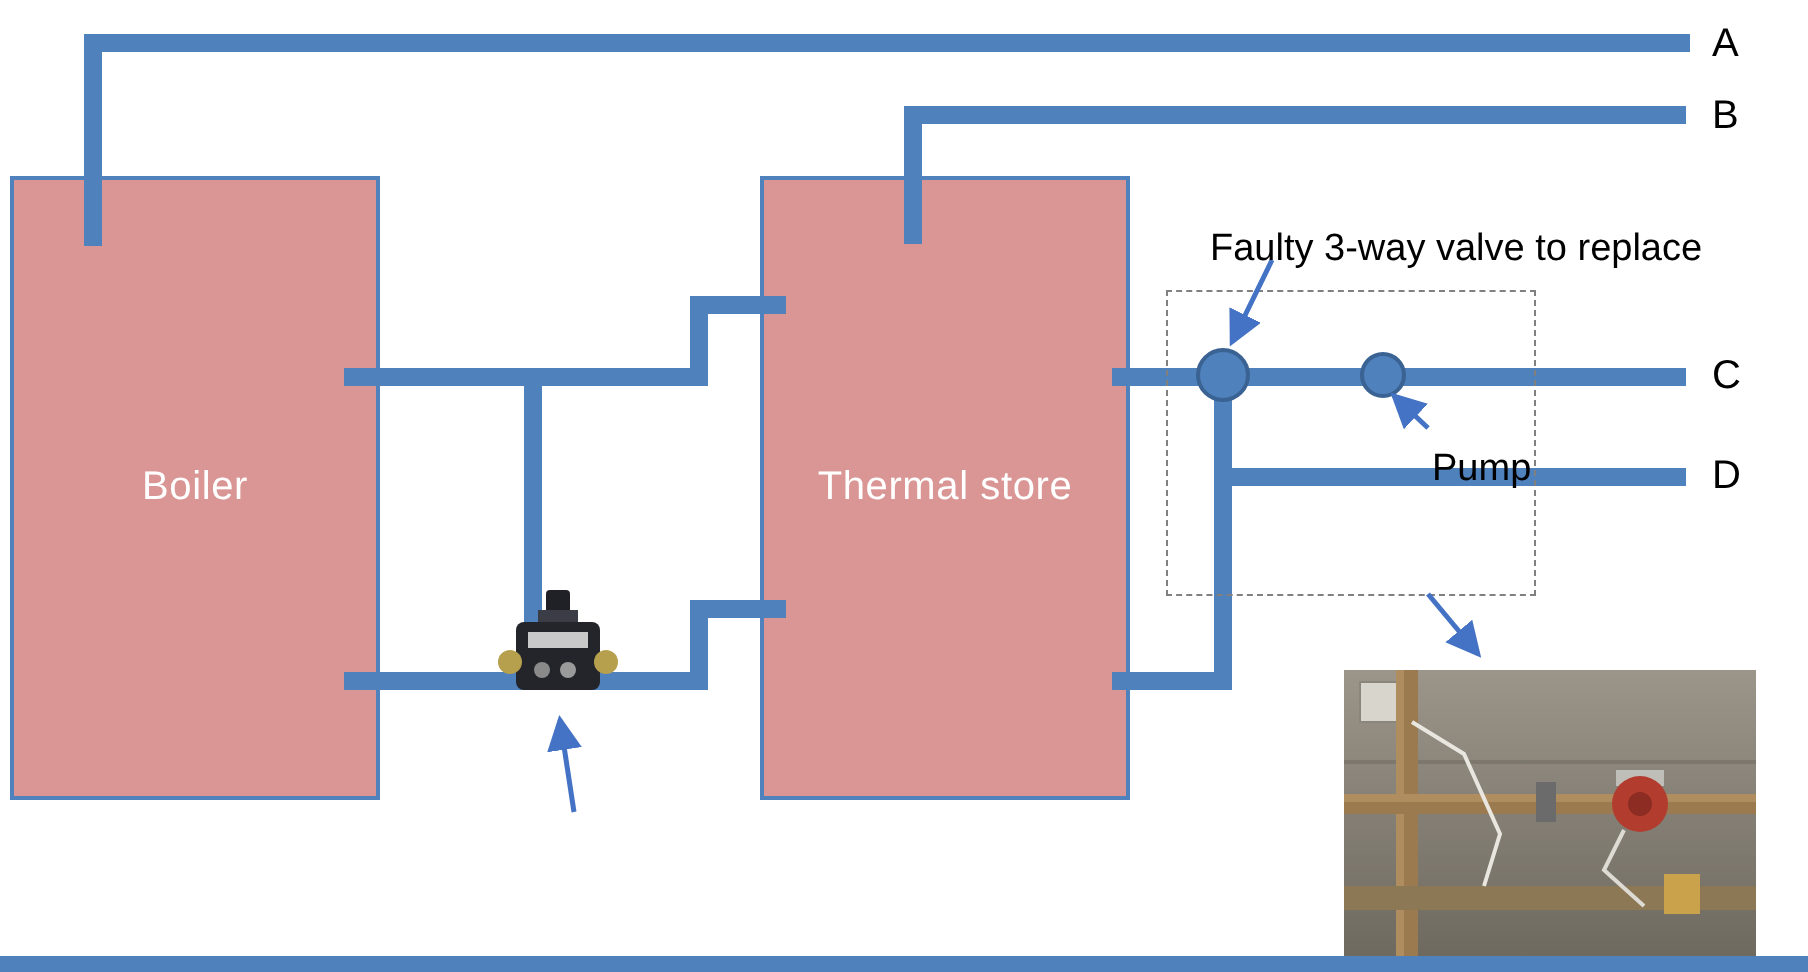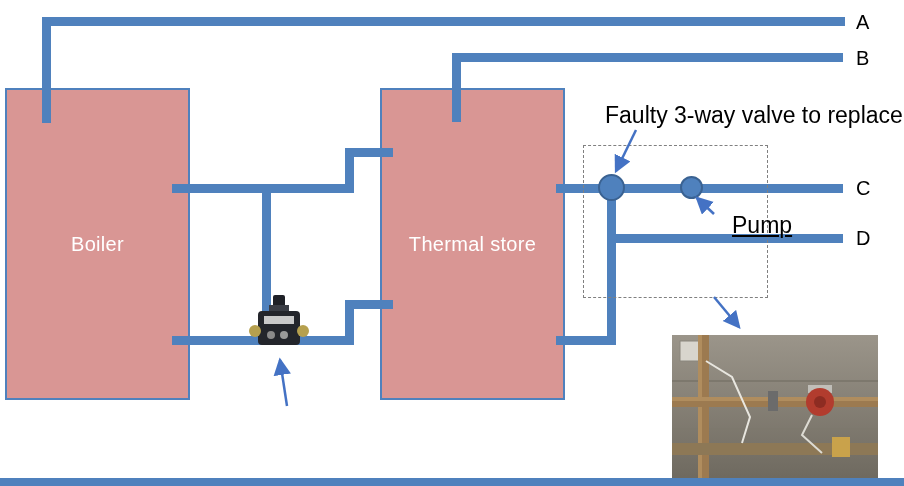--- a/index.html
+++ b/index.html
@@ -10,21 +10,21 @@
   .tank-label { position:absolute; left:0; top:50%; transform:translateY(-50%); width:100%;
                 text-align:center; color:#ffffff; font-size:20px; letter-spacing:.3px; }
 
   .pipe { position:absolute; background:var(--pipe,#4f81bd); }
 
   .circle { position:absolute; border-radius:50%; background:var(--pipe,#4f81bd); border:2px solid #3a6292; }
 
   .dashed-box { position:absolute; border:1.5px dashed #808080; }
 
   .port-label { position:absolute; font-size:20px; color:#000; }
-  .annotation { position:absolute; font-size:23px; color:#000; white-space:nowrap; }
+  .annotation { position:absolute; font-size:19px; color:#000; white-space:nowrap;margin-top:12px; }
 
   .overlay-svg { position:absolute; left:0; top:0; pointer-events:none; }
   .abs { position:absolute; }
 
   .footer-bar { position:absolute; left:0; top:478px; width:904px; height:8px; background:var(--footer-bar,#4f81bd); }
 </style>
 </head>
 <body>
 
 <div class="canvas">
@@ -109,17 +109,17 @@
     <line x1="287" y1="406" x2="280" y2="360" stroke="#4472c4" stroke-width="2.5" marker-end="url(#arrowhead)"></line>
     <line x1="714" y1="297" x2="739" y2="327" stroke="#4472c4" stroke-width="2.5" marker-end="url(#arrowhead)"></line>
   </svg>
 
   <div class="port-label" style="left:856px; top:11px;">A</div>
   <div class="port-label" style="left:856px; top:47px;">B</div>
   <div class="port-label" style="left:856px; top:177px;">C</div>
   <div class="port-label" style="left:856px; top:227px;">D</div>
 
   <div class="annotation" style="left:605px; top:102px;">Faulty 3-way valve to replace</div>
-  <div class="annotation" style="left:732px; top:212px;text-decoration:underline;">Pump</div>
+  <div class="annotation" style="left:716px; top:212px;">Pump</div>
 
   <div class="footer-bar"></div>
 
 </div>
 
 </body></html>

